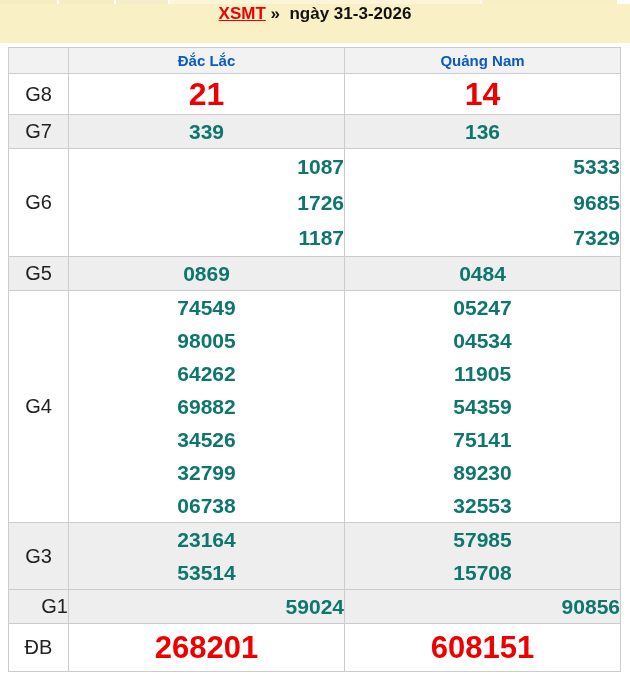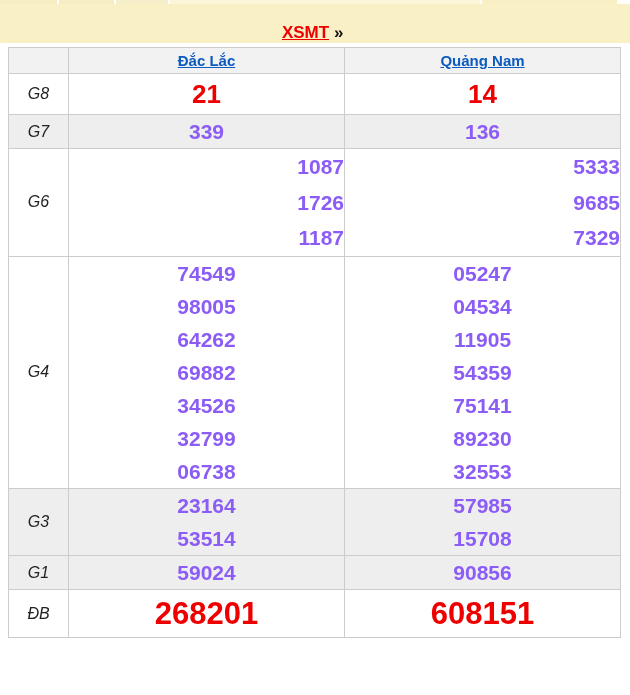--- a/index.html
+++ b/index.html
@@ -22,21 +22,21 @@
   .t1{width:57px;background:#f7edc2;}
   .gap{width:2px;background:#ffffff;}
   .t2{width:55px;background:#f7edc2;}
   .t3{width:52px;background:#f6eecb;}
   .t4{width:310px;background:#fdf5d8;}
   .t5{width:135px;background:#f9efc5;}
   .t6{flex:1;background:#ffffff;}
   
   .titlebar{
     height:39px;background:var(--band);
-    display:flex;align-items:flex-end;justify-content:center;
+    display:flex;align-items:flex-start;justify-content:center;
     font-size:17px;font-weight:bold;color:#111111;white-space:pre;
   }
   .titlebar a{color:var(--red);text-decoration:underline;cursor:pointer;}
   .titlebar .sep,.titlebar .date{color:#111111;}
   
   table.results{
     border-collapse:collapse;
     margin:4px 0 0 8px;
     width:613px;
     table-layout:fixed;
@@ -45,58 +45,58 @@
     border:1px solid var(--border);
     text-align:center;vertical-align:middle;
     padding:0;
   }
   col.c-label{width:60px;}
   col.c-prov{width:276px;}
   thead th{
     height:26px;background:var(--headbg);
     font-size:15px;font-weight:bold;
   }
-  thead th a{color:var(--blue);text-decoration:underline;cursor:pointer;}
-  td.label{font-size:16px;font-weight:normal;color:#222222;background:inherit;font-style:italic;}
-  .num{font-weight:bold;font-size:21px;color:#8b5cf6;line-height:33px;}
+  thead th a{color:var(--blue);cursor:pointer;}
+  td.label{font-size:20px;font-weight:normal;color:#222222;background:inherit;}
+  .num{font-weight:bold;font-size:21px;color:#0f766e;line-height:33px;}
   tr.striped{background:var(--stripe);}
   tr{background:#ffffff;}
   
   tr.r0 td{height:40px;}
-  tr.r0 .num{font-size:26px;line-height:40px;color:var(--red);}
+  tr.r0 .num{font-size:32px;line-height:40px;color:var(--red);}
   tr.r1 td{height:30px;margin-top:28px;}
   tr.r2 td{height:107px;}
   tr.r2 .num{line-height:35.5px;text-align:right;}
   tr.r3 td{height:30px;}
   tr.r4 td{height:232px;}
   tr.r4 .num{line-height:33.1px;}
   tr.r5 td{height:66px;}
   tr.r5 .num{line-height:33px;}
   tr.r6 td{height:33px;}
-  tr.r7 td{height:34px;}
+  tr.r7 td{height:34px;text-align:right;}
   tr.r8 td{height:47px;}
   tr.r8 .num{font-size:31px;line-height:47px;color:var(--red);}
 </style>
 </head>
 <body>
 
 <div class="tabstrip">
   <div class="tab t1"></div>
   <div class="gap"></div>
   <div class="tab t2"></div>
   <div class="gap"></div>
   <div class="tab t3"></div>
   <div class="gap"></div>
   <div class="tab t4"></div>
   <div class="gap"></div>
   <div class="tab t5"></div>
   <div class="tab t6"></div>
 </div>
 
-<div class="titlebar"><a>XSMT</a><span class="sep"> » </span></div>
+<div class="titlebar"><a>XSMT</a><span class="sep"> » </span><span class="date"> ngày 31-3-2026</span></div>
 
 <table class="results">
   <colgroup>
     <col class="c-label">
       <col class="c-prov">
       <col class="c-prov">
   </colgroup>
   <thead>
     <tr>
       <th></th>
@@ -129,20 +129,29 @@
           <div class="num">1087</div>
           <div class="num">1726</div>
           <div class="num">1187</div>
         </td>
         <td class="numcell">
           <div class="num">5333</div>
           <div class="num">9685</div>
           <div class="num">7329</div>
         </td>
       </tr>
+      <tr class="r3 striped">
+        <td class="label">G5</td>
+        <td class="numcell">
+          <div class="num">0869</div>
+        </td>
+        <td class="numcell">
+          <div class="num">0484</div>
+        </td>
+      </tr>
       <tr class="r4">
         <td class="label">G4</td>
         <td class="numcell">
           <div class="num">74549</div>
           <div class="num">98005</div>
           <div class="num">64262</div>
           <div class="num">69882</div>
           <div class="num">34526</div>
           <div class="num">32799</div>
           <div class="num">06738</div>

